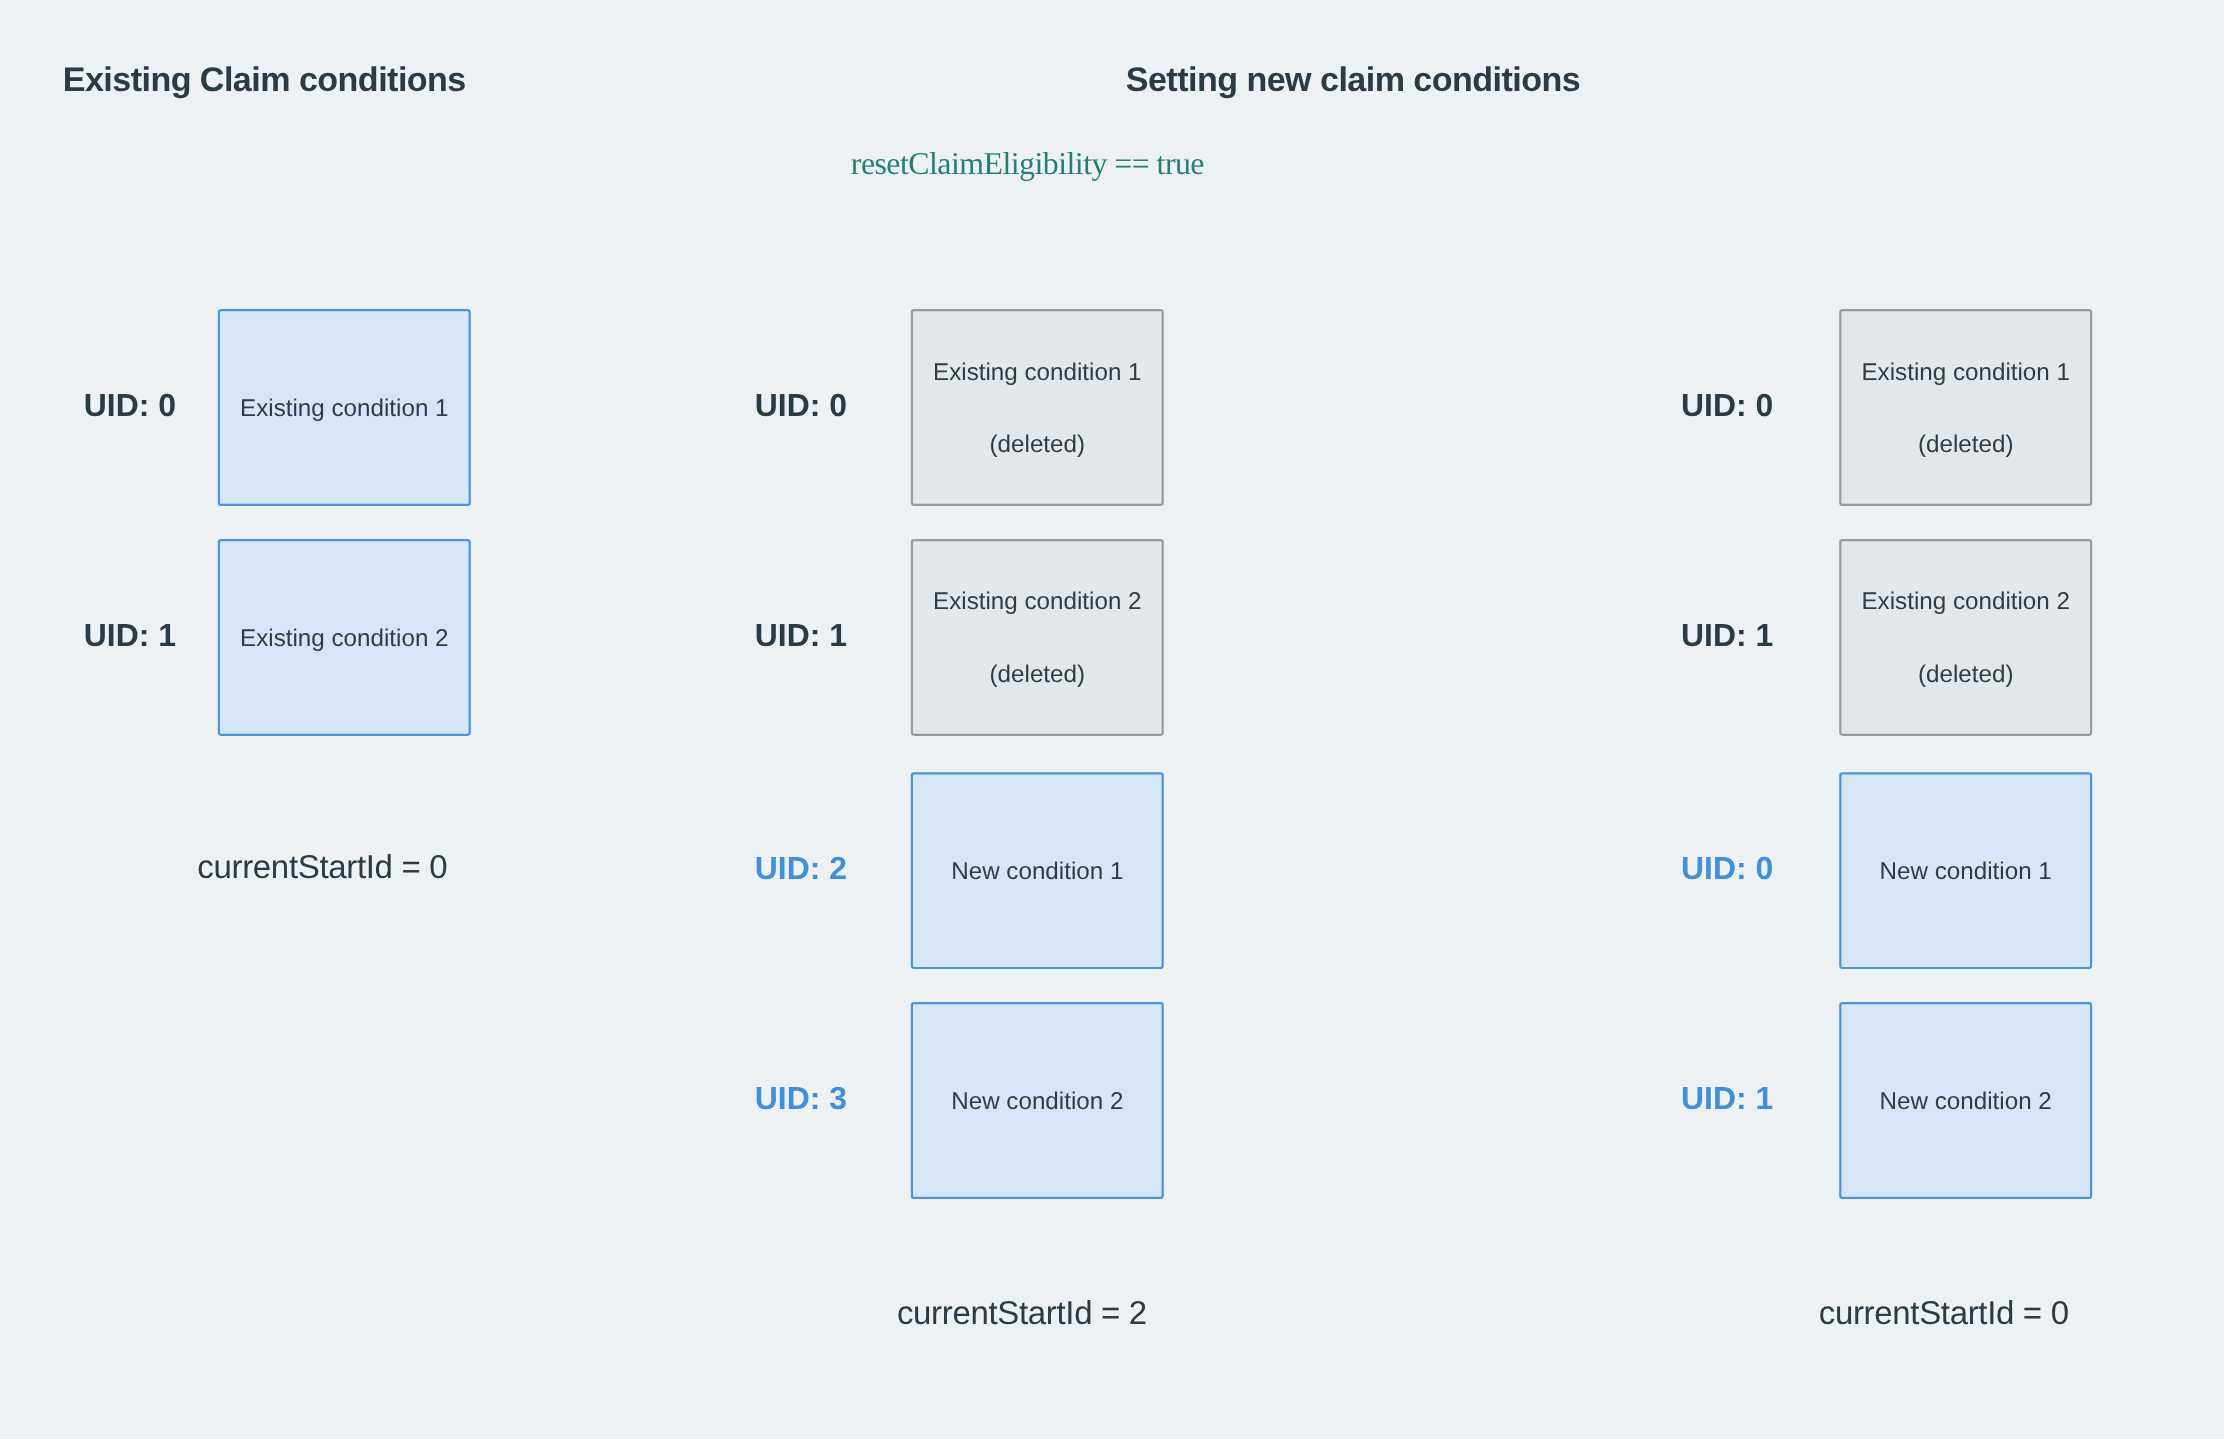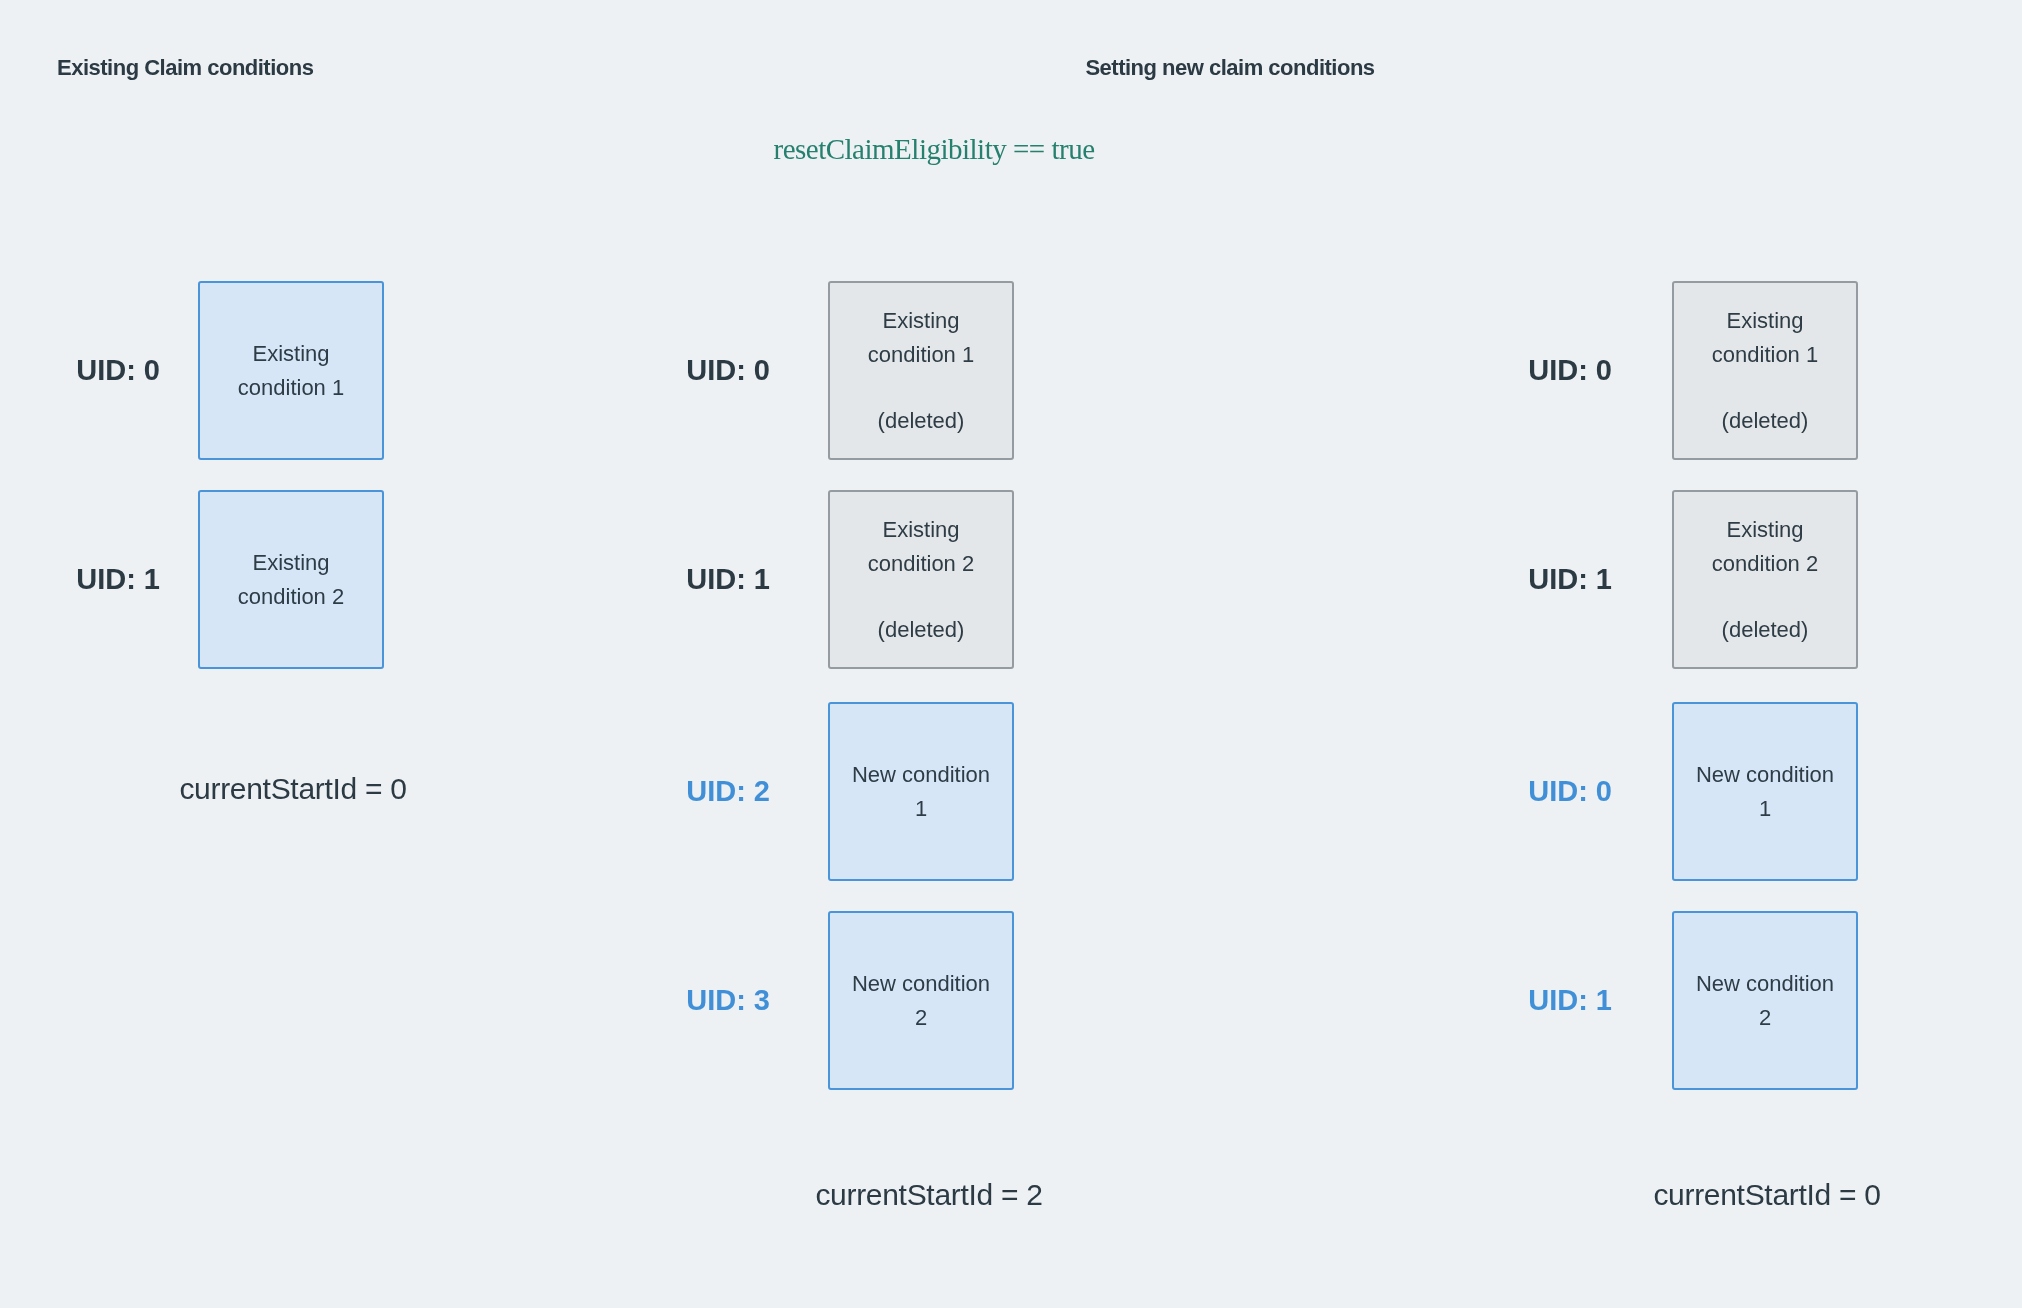--- a/index.html
+++ b/index.html
@@ -21,21 +21,21 @@
     width: 2022px;
     height: 1308px;
     background: var(--bg);
     overflow: hidden;
     font-family: "Liberation Sans", sans-serif;
     color: var(--dark);
   }
   .title {
     position: absolute;
     top: 55px;
-    font-size: 22px;
+    font-size: 31px;
     font-weight: 700;
     letter-spacing: -0.5px;
     white-space: nowrap;
     color: var(--dark);
   }
   .title-left { left: 57px; }
   .title-right { left: 1230px; transform: translateX(-50%); }
   .subtitle {
     position: absolute;
     top: 133px;
@@ -62,21 +62,21 @@
   .uc1 { left: 10px; }
   .uc2 { left: 620px; }
   .uc3 { left: 1462px; }
   .vr1 { top: 370px; }
   .vr2 { top: 579px; }
   .vr3 { top: 791px; }
   .vr4 { top: 1000px; }
 
   .box {
     position: absolute;
-    width: 186px;
+    width: 230px;
     height: 179px;
     border-radius: 3px;
     display: flex;
     flex-direction: column;
     justify-content: center;
     align-items: center;
     text-align: center;
     padding: 0 13px;
     font-size: 22px;
     line-height: 34px;

